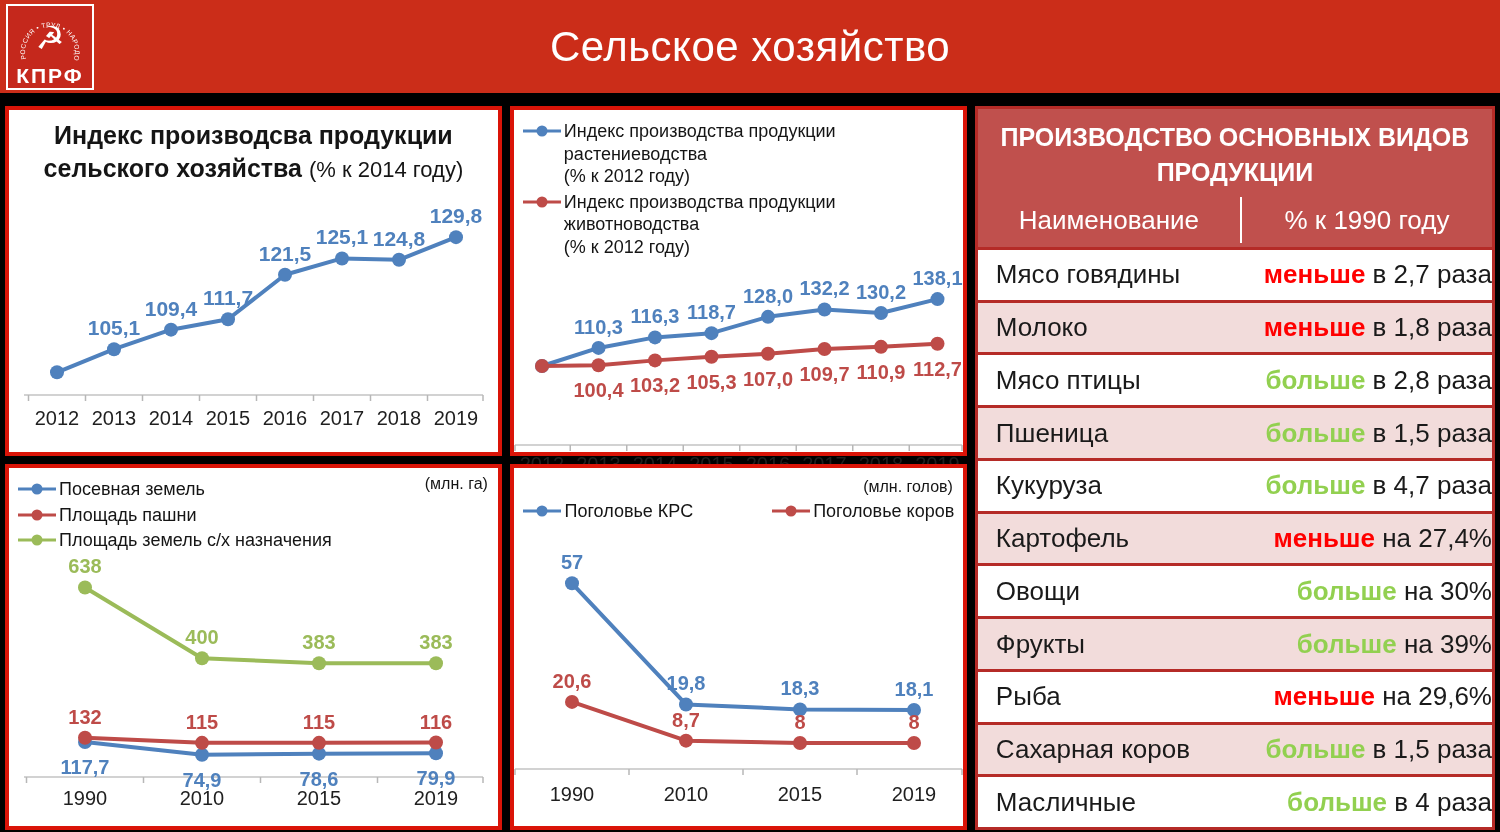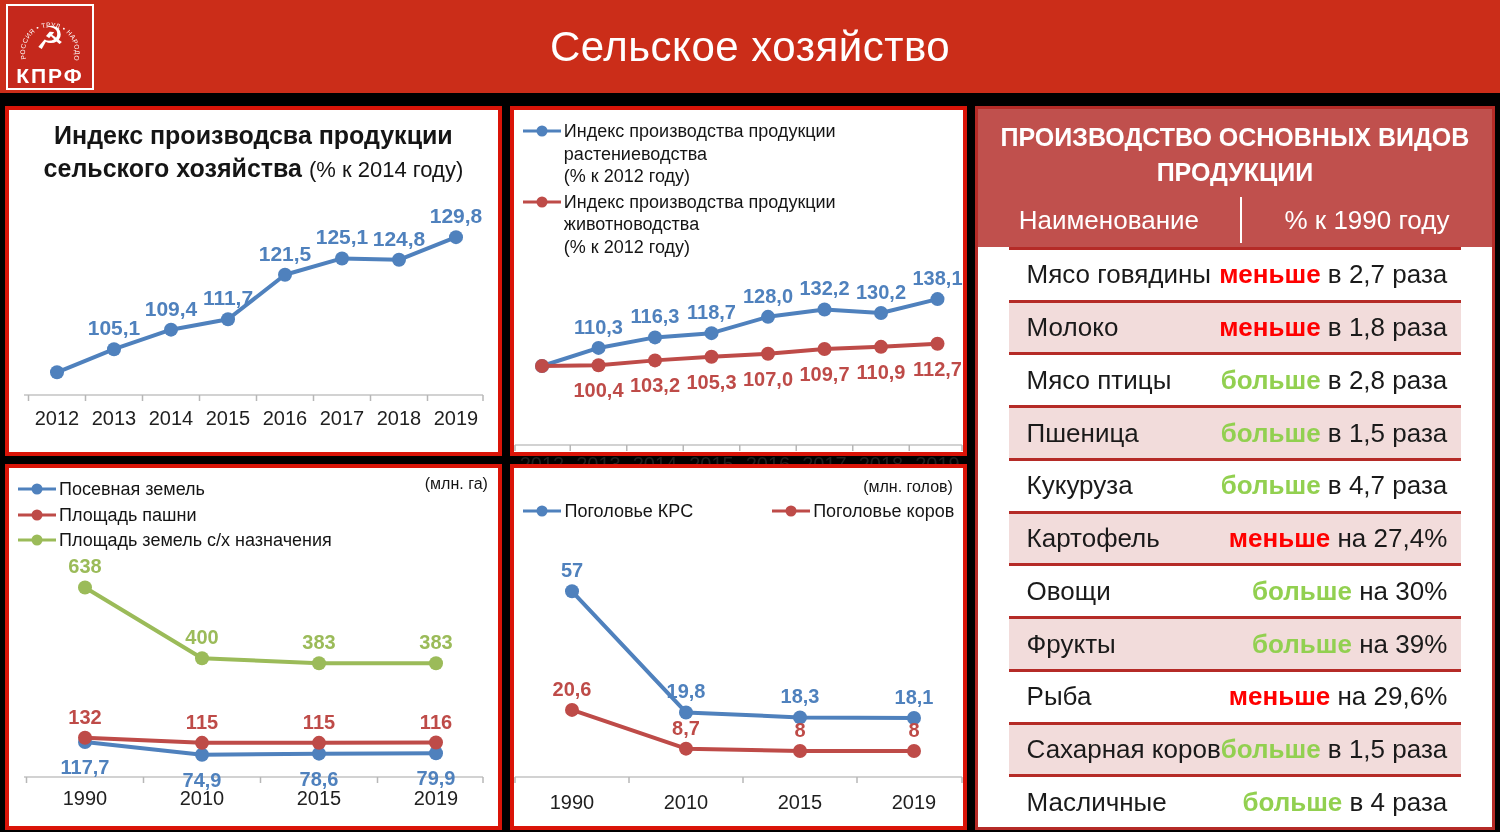--- a/index.html
+++ b/index.html
@@ -26,38 +26,38 @@
   
   .chart-title{ text-align:center;font-weight:bold;color:#151515;
     font-size:25px;line-height:1.32;padding-top:9px;}
   .chart-title .note{font-weight:normal;font-size:22px;}
   svg.chart{display:block;margin:0 auto;}
   .legend-v{padding:10px 0 0 8px;}
   .legend-item{display:flex;align-items:flex-start;font-size:18px;line-height:1.25;
     color:#151515;margin-bottom:3px;}
   .legend-item svg{flex:0 0 auto;margin:4px 2px 0 0;}
   .legend-h{display:flex;justify-content:center;gap:78px;padding-top:32px;}
-  .legend-h .legend-item{margin-bottom:8px;text-align:center;}
+  .legend-h .legend-item{margin-bottom:0;text-align:center;}
   .unit-label{position:absolute;top:7px;right:10px;font-size:16px;color:#151515;}
   .p4 .unit-label{top:10px;}
   
-  .p5{height:724px;border:3px solid #b52b27;display:flex;flex-direction:column;background:#fff;align-items:center;}
+  .p5{height:724px;border:3px solid #b52b27;display:flex;flex-direction:column;background:#fff;}
   .t-head{background:#c0504d;color:#fff;}
   .t-title{font-weight:bold;font-size:25px;text-align:center;line-height:1.38;
     padding:11px 10px 4px 10px;}
   .t-cols{display:flex;align-items:center;height:54px;font-size:26px;}
   .t-col-name{width:262px;text-align:center;}
   .t-col-div{width:2px;height:46px;background:#fff;}
   .t-col-val{flex:1;text-align:center;}
   .t-rows{flex:1;display:flex;flex-direction:column;}
   .t-row{flex:1;display:flex;align-items:center;border-top:3px solid #b52b27;}
   .t-row.odd{background:#fff;}
   .t-row.even{background:#f2dcdb;}
   .t-name{flex:1;font-size:26px;color:#1a1a1a;padding-left:18px;}
-  .t-val{font-size:26px;color:#1a1a1a;padding-right:14px;text-align:right;white-space:nowrap;}
+  .t-val{font-size:26px;color:#1a1a1a;text-align:right;white-space:nowrap;}
   .t-val .word{font-weight:bold;}
   .trend-less .word{color:#ff0000;}
   .trend-more .word{color:#92d050;}
 </style>
 </head>
 <body>
 
 <div class="header">
   <div class="logo">
     <svg class="logo-emblem" width="80" height="58" viewBox="0 0 80 58">

